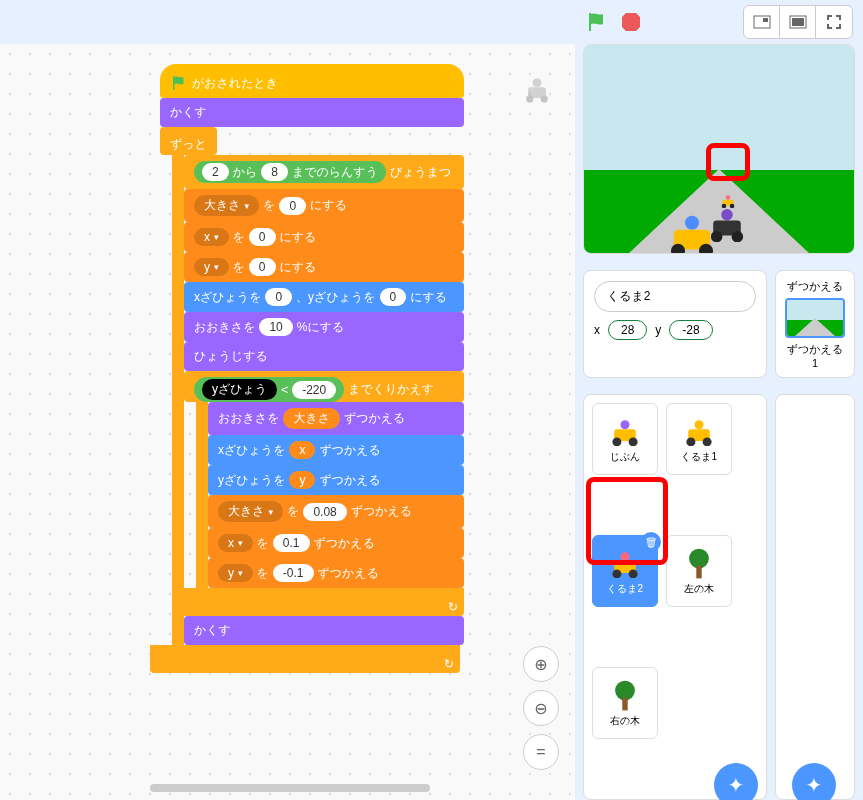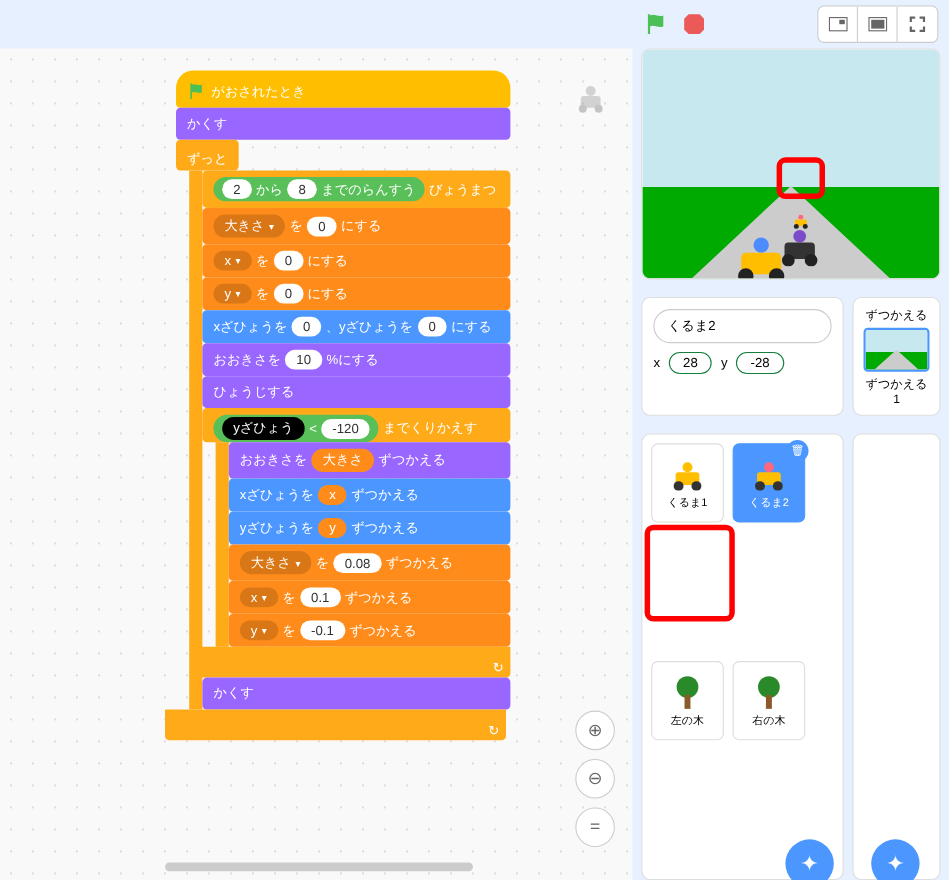--- a/index.html
+++ b/index.html
@@ -157,21 +157,21 @@
           <span class="pill">10</span>
           <span>%にする</span>
         </div>
         <div class="block stack looks">
             <span>ひょうじする</span>
           </div>
         <div class="block c-block control">
           <span class="pill-op">
             <span class="pill" style="background:#000000;color:white">yざひょう</span>
             <span>&lt;</span>
-            <span class="pill">-120</span>
+            <span class="pill">-220</span>
           </span>
           <span>までくりかえす</span>
         </div>
         <div class="c-body" style="border-color:#ffab19">
           <div class="block stack looks">
             <span>おおきさを</span>
             <span class="pill-data">大きさ</span>
             <span>ずつかえる</span>
           </div>
           <div class="block stack motion">
@@ -273,20 +273,31 @@
               <div style="position:absolute;bottom:0;left:50%;transform:translateX(-50%);border-left:20px solid transparent;border-right:20px solid transparent;border-bottom:18px solid #ccc"></div>
             </div>
         </div>
         <div>ずつかえる</div>
         <div>1</div>
       </div>
     </div>
 
     <div class="sprite-info" style="flex:1">
       <div class="sprite-panel sprite-list" id="sprite-list">
+        <div class="sprite-item">
+            <div class="thumb">
+              <svg class="car-svg" viewBox="0 0 40 30">
+                <circle cx="20" cy="7" r="5" fill="#9966ff"></circle>
+                <rect x="8" y="12" width="24" height="13" rx="3" fill="#ffbf00"></rect>
+                <circle cx="11" cy="26" r="5" fill="#333"></circle>
+                <circle cx="29" cy="26" r="5" fill="#333"></circle>
+              </svg>
+            </div>
+            <div>じぶん</div>
+          </div>
           <div class="sprite-item">
             <div class="thumb">
               <svg class="car-svg" viewBox="0 0 40 30">
                 <circle cx="20" cy="7" r="5" fill="#ffbf00"></circle>
                 <rect x="8" y="12" width="24" height="13" rx="3" fill="#ffbf00"></rect>
                 <circle cx="11" cy="26" r="5" fill="#333"></circle>
                 <circle cx="29" cy="26" r="5" fill="#333"></circle>
               </svg>
             </div>
             <div>くるま1</div>

